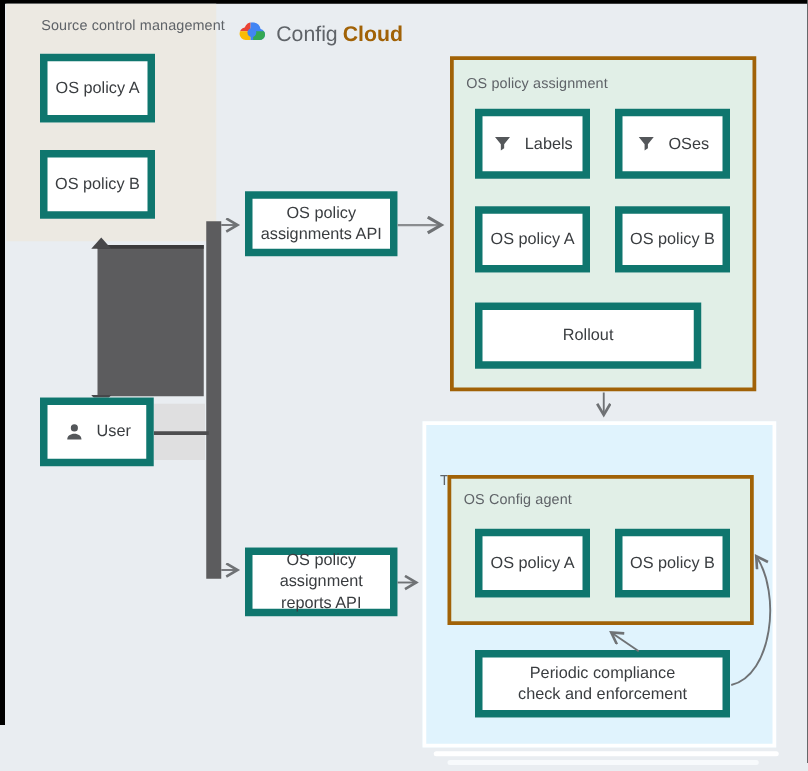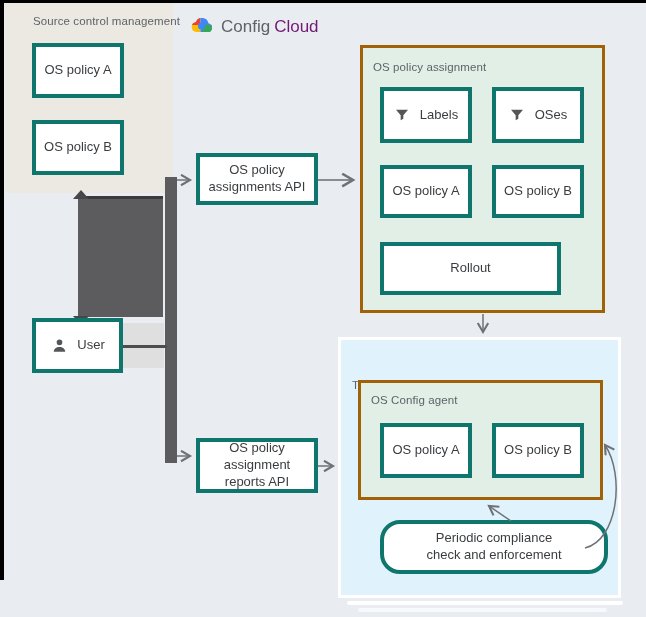--- a/index.html
+++ b/index.html
@@ -7,34 +7,34 @@
     position:relative;width:646px;height:617px;background:#e9edf1;
     font-family:"Liberation Sans",sans-serif;overflow:hidden;
   }
   .edge-top{position:absolute;left:0;top:0;width:646px;height:3px;background:#000;}
   .edge-left{position:absolute;left:0;top:0;width:4px;height:580px;background:#000;}
 
   .panel-label{
     position:absolute;font-size:11.5px;color:#5f6368;letter-spacing:.1px;white-space:nowrap;
   }
   .wbox{
-    position:absolute;background:#fff;border:4px solid #0f766e;
+    position:absolute;background:#fff;border:6px solid #0f766e;
     display:flex;align-items:center;justify-content:center;
     font-size:13px;color:#3a3d40;text-align:center;line-height:1.3;
     white-space:pre-line;box-sizing:border-box;
   }
   .panel{position:absolute;box-sizing:border-box;}
   .panel.green{background:#e1efe7;border:3px solid #a16207;}
   .panel.blue{background:#e0f3fd;border:3px solid #ffffff;}
   .panel.beige{background:#ece9e2;}
 
   .logo{position:absolute;left:189px;top:15px;display:flex;align-items:center;}
   .logo-text{margin-left:7px;font-size:17px;color:#5f6368;}
   .logo-text .g{font-weight:500;}
-  .logo-text .c{font-weight:400;margin-left:4px;color:#701a75;}
+  .logo-text .c{font-weight:700;margin-left:4px;color:#a16207;}
 
   .dark-rect{position:absolute;left:78px;top:196px;width:85px;height:121px;background:#5c5c5e;border-top:3px solid #3a3a3c;box-sizing:border-box;}
   .dark-vbar{position:absolute;left:165px;top:177px;width:12px;height:286px;background:#5c5c5e;}
   .tip-up{position:absolute;left:73px;top:190px;width:0;height:0;border-left:8px solid transparent;border-right:8px solid transparent;border-bottom:9px solid #47474a;}
   .tip-down{position:absolute;left:73px;top:316px;width:0;height:0;border-left:8px solid transparent;border-right:8px solid transparent;border-top:9px solid #47474a;}
   .user-gray{position:absolute;left:123px;top:323px;width:41px;height:45px;background:#dfdfe0;}
   .user-line{position:absolute;left:123px;top:345px;width:44px;height:3px;background:#4d4d4f;}
 
   .icon-gap{margin-right:10px;display:inline-flex;}
   .stack-bar1{position:absolute;left:347px;top:601px;width:276px;height:4px;background:#ffffff;border-radius:2px;}
@@ -123,21 +123,21 @@
 reports API</div>
 
   <div class="panel blue" style="left:338px;top:337px;width:283px;height:261px;">
     <div class="panel-label" style="left:11px;top:15px;margin-top:24px;">Target VM</div>
   </div>
   <div class="panel green" style="left:358px;top:380px;width:245px;height:120px;">
     <div class="panel-label" style="left:10px;top:11px;">OS Config agent</div>
   </div>
   <div class="wbox" style="left:380px;top:423px;width:92px;height:55px;">OS policy A</div>
   <div class="wbox" style="left:492px;top:423px;width:92px;height:55px;">OS policy B</div>
-  <div class="wbox" style="left:380px;top:520px;width:228px;height:54px;border-radius:20px;">Periodic compliance
+  <div class="wbox" style="left:380px;top:520px;width:204px;height:54px;">Periodic compliance
 check and enforcement</div>
 
   <div class="stack-bar1"></div>
   <div class="stack-bar2"></div>
 
   <svg class="overlay" width="646" height="617" viewBox="0 0 646 617">
     <defs>
       <marker id="arw" markerWidth="10" markerHeight="10" refX="7.5" refY="4" orient="auto">
         <path d="M1.5,0.5 L7.5,4 L1.5,7.5" fill="none" stroke="#6f7275" stroke-width="1.4"></path>
       </marker>

